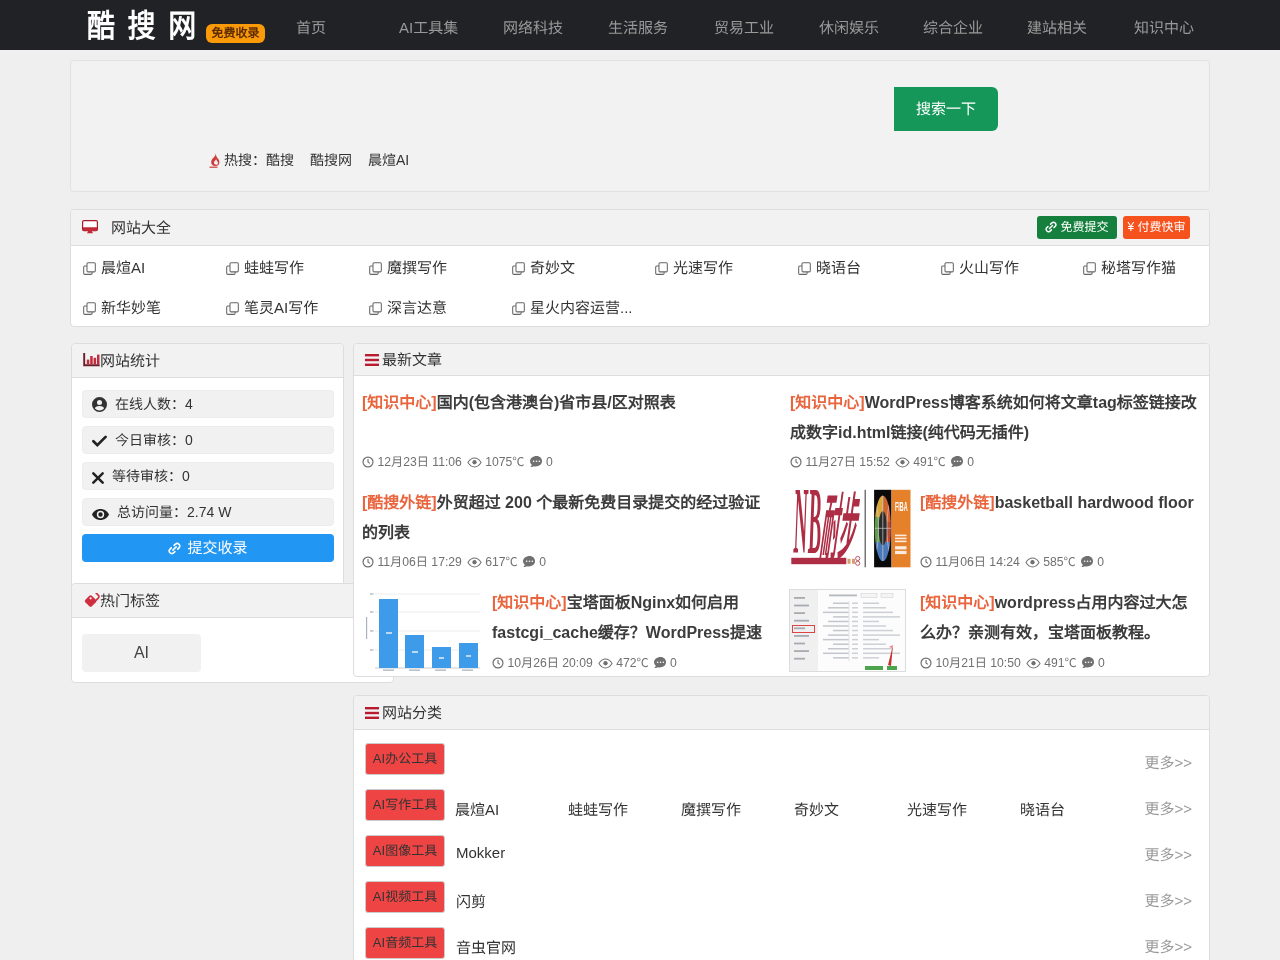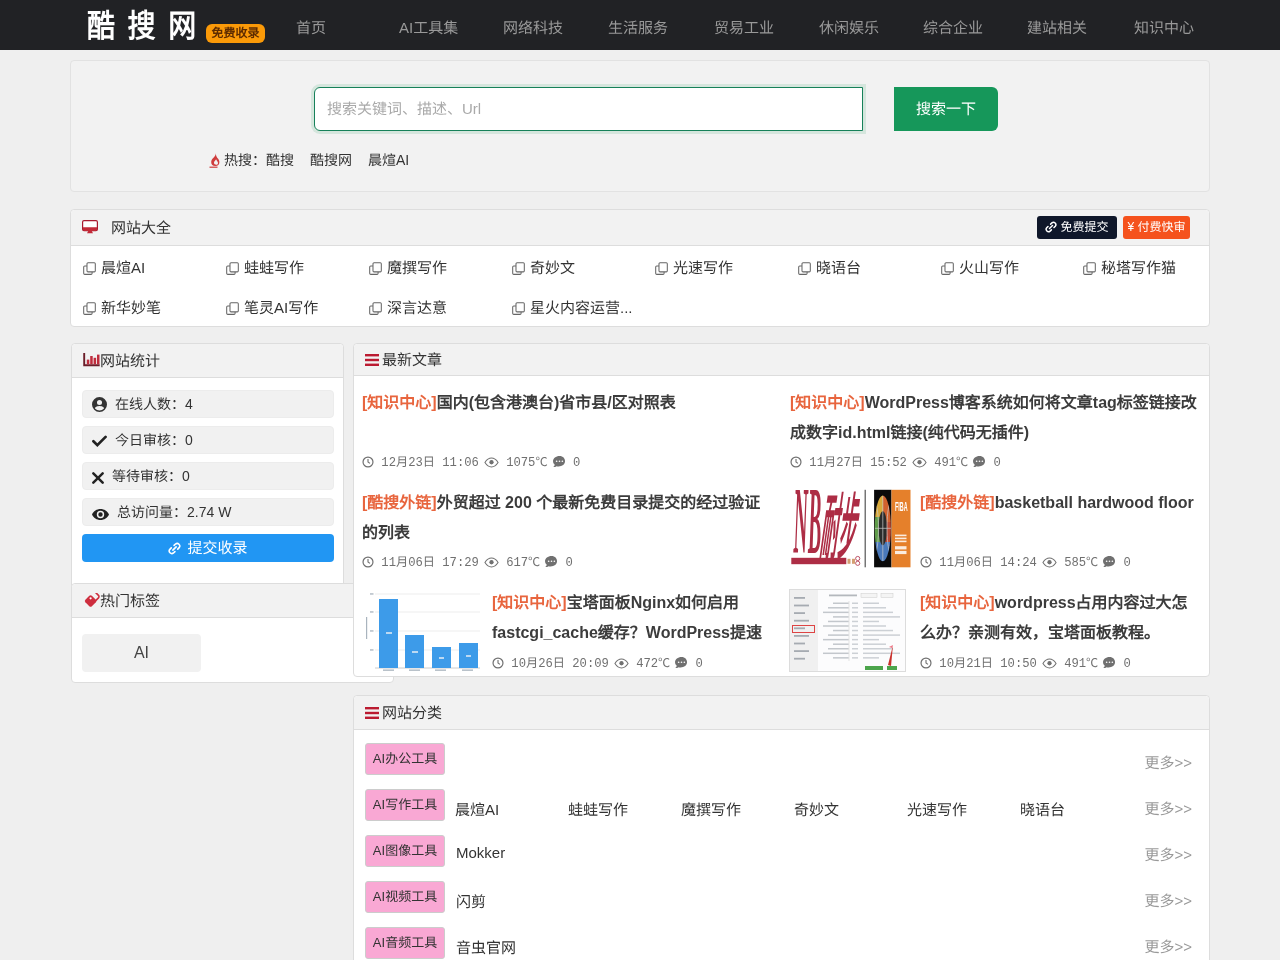--- a/index.html
+++ b/index.html
@@ -22,21 +22,21 @@
 
 .search-card { position:absolute; left:70px; top:60px; width:1140px; height:132px; background:#f2f2f2; border:1px solid #e2e2e2; border-radius:4px; }
 .s-input { position:absolute; left:243px; top:26px; width:549px; height:44px; background:#fff; border:1px solid #17815a; border-radius:6px 0 0 6px; box-shadow:0 0 0 3px rgba(60,170,110,0.16); color:#a9a9a9; font-size:15px; line-height:42px; padding-left:12px; }
 .s-btn { position:absolute; left:792px; top:26px; width:104px; height:44px; background:#16975a; border-radius:0 6px 6px 0; color:#fff; font-size:15px; text-align:center; line-height:44px;margin-left:31px; }
 .hot { position:absolute; left:137px; top:91px; font-size:14px; color:#333; line-height:16px; }
 .hot span.lnk { margin-right:16px; }
 
 
 .sites { left:70px; top:209px; width:1140px; height:118px; }
 .btn-sm { position:absolute; top:6px; height:23px; border-radius:3px; color:#fff; font-size:12px; text-align:center; line-height:23px; }
-.btn-green { left:966px; width:80px; background:#0f172a; }
+.btn-green { left:966px; width:80px; background:#15803d; }
 .btn-orange { left:1052px; width:67px; background:#f5521d; }
 .site-item { position:absolute; font-size:15px; color:#333; height:20px; line-height:20px; white-space:nowrap; }
 .site-item svg { vertical-align:-2px; margin-right:5px; }
 
 
 .stats { left:71px; top:343px; width:273px; height:293px; }
 .stats .card-hd, .tags .card-hd, .cats .card-hd { height:34px; }
 .stat-item { position:absolute; left:10px; width:252px; height:28px; background:#f1f1f1; border:1px solid #ececec; border-radius:4px; font-size:14px; color:#333; line-height:26px; padding-left:9px; white-space:nowrap; }
 .stat-item svg { vertical-align:-3px; margin-right:8px; }
 .blue-btn { position:absolute; left:10px; top:190px; width:252px; height:28px; background:#2196f3; border-radius:4px; color:#fff; font-size:15px; text-align:center; line-height:28px; }
@@ -44,29 +44,29 @@
 .tags { left:71px; top:583px; width:323px; height:100px; }
 .tag-box { position:absolute; left:10px; top:50px; width:119px; height:38px; background:#f1f1f1; border-radius:4px; font-size:16px; color:#444; text-align:center; line-height:38px; }
 
 
 .arts { left:353px; top:343px; width:857px; height:334px; }
 .arts .card-hd { height:32px; }
 .art { position:absolute; width:414px; height:100px; }
 .art .t { margin-top:11px; width:410px; font-size:16px; font-weight:700; color:#3c3c3c; line-height:30px; }
 .art .t .pre { color:#e8653e; }
 .art.wthumb .t { margin-left:130px; width:280px; }
-.meta { position:absolute; left:0; bottom:7px; font-size:12.2px; color:#707070; white-space:nowrap;font-family:Liberation Mono, monospace; }
+.meta { position:absolute; left:0; bottom:7px; font-size:12.2px; color:#707070; white-space:nowrap; }
 .meta svg { vertical-align:-2px; }
 .meta .sep { display:inline-block; width:5px; }
 .thumb { position:absolute; left:-1px; top:11px; width:123px; height:83px; overflow:hidden; }
 
 
 .cats { left:353px; top:695px; width:857px; height:400px; }
 .cat-row { position:absolute; left:11px; width:835px; height:32px; }
-.cat-label { position:absolute; left:0; top:0; width:80px; height:32px; border:1px solid #ccc; border-radius:3px; background:#f9a8d4; font-size:13px; color:#333; text-align:center; line-height:30px; }
+.cat-label { position:absolute; left:0; top:0; width:80px; height:32px; border:1px solid #ccc; border-radius:3px; background:#ef4444; font-size:13px; color:#333; text-align:center; line-height:30px; }
 .cat-row a { position:absolute; top:9px; font-size:15px; color:#333; text-decoration:none; }
 .more { position:absolute; right:8px; top:8px; font-size:15px; color:#999; }
 </style>
 </head>
 <body>
 
 <div class="header">
   <div class="logo">酷搜网</div>
   <div class="badge">免费收录</div>
   <div class="nav">
@@ -76,21 +76,20 @@
     <a style="left:608px">生活服务</a>
     <a style="left:714px">贸易工业</a>
     <a style="left:819px">休闲娱乐</a>
     <a style="left:923px">综合企业</a>
     <a style="left:1027px">建站相关</a>
     <a style="left:1134px">知识中心</a>
   </div>
 </div>
 
 <div class="search-card">
-  <div class="s-input">搜索关键词、描述、Url</div>
   <div class="s-btn">搜索一下</div>
   <div class="hot">
     <svg width="13" height="15" viewBox="0 0 13 15" style="vertical-align:-3px;margin-right:3px">
         <path fill="#cf3c3c" d="M7.6 0.3C8 2.3 6.6 3.5 5.5 4.7 4.4 5.8 3.2 7 3.2 9a4.1 4.1 0 0 0 8.2 0c0-1.7-1-3-2-4.1C8.6 4 7.9 2.1 7.6 0.3zM7.7 11.6c-0.9 0-1.7-0.8-1.7-1.8 0-0.9 0.5-1.5 1-2 0.4-0.5 0.9-0.9 1.1-1.5 0.3 0.7 0.7 1.2 1 1.6 0.5 0.6 0.9 1.2 0.9 2a1.7 1.7 0 0 1-2.3 1.7z"></path>
         <rect x="1.5" y="13.6" width="8" height="1.2" fill="#cf3c3c"></rect>
       </svg>热搜：<span class="lnk">酷搜</span><span class="lnk">酷搜网</span><span class="lnk">晨煊AI</span>
   </div>
 </div>
 
 <div class="card sites">

